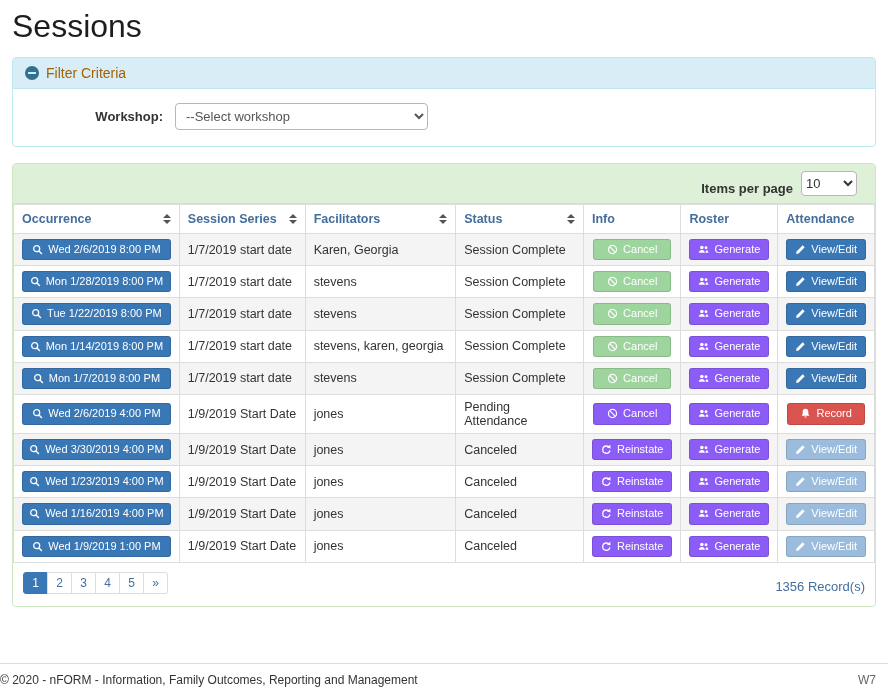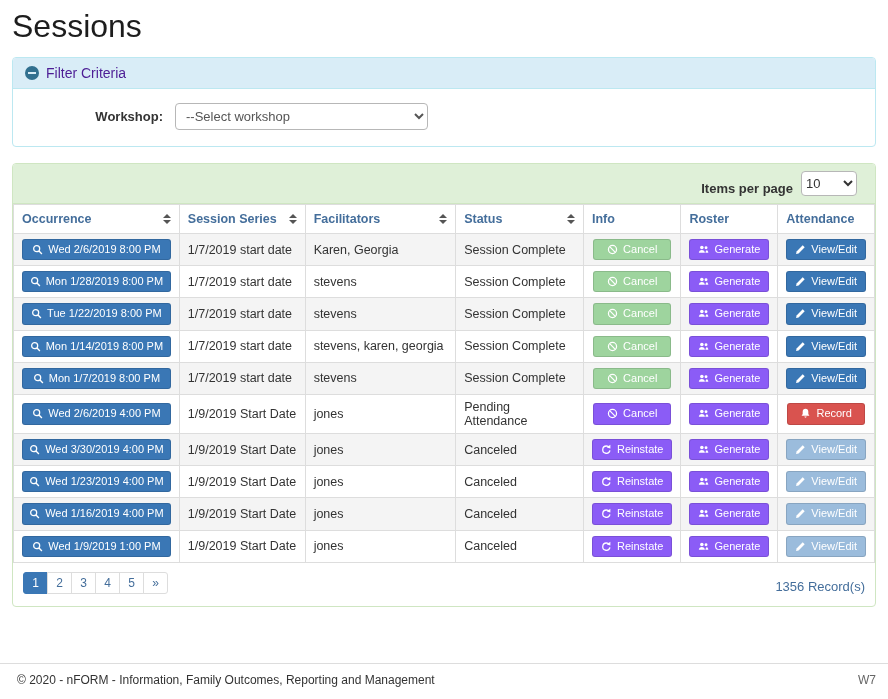--- a/index.html
+++ b/index.html
@@ -17,21 +17,21 @@
     font-size: 32px; font-weight: 500; color: #1d1d1d;
     margin: 2px 0 12px 0;
   }
 
   
   .panel-info {
     border: 1px solid #bce8f1; border-radius: 4px;
     margin-bottom: 16px; background: #fff;
   }
   .panel-info .panel-heading {
-    background: #d9edf7; color: #4c1d95;
+    background: #d9edf7; color: #a16207;
     padding: 7px 12px; font-size: 14px;
     display: flex; align-items: center; gap: 7px;
     border-bottom: 1px solid #bce8f1;
     border-radius: 3px 3px 0 0; cursor: pointer;
   }
   .collapse-icon {
     width: 14px; height: 14px; border-radius: 50%;
     background: #31708f; display: inline-flex;
     align-items: center; justify-content: center; flex: none;
   }
@@ -130,21 +130,21 @@
   }
   .page-btn:first-child { border-radius: 3px 0 0 3px; margin-left: 0; }
   .page-btn:last-child { border-radius: 0 3px 3px 0; }
   .page-btn.active { background: #3a77b5; color: #fff; border-color: #3a77b5; }
   .records { color: #446e9b; font-size: 13px; }
 
   
   footer.page-footer {
     flex: none; margin-top: auto;
     border-top: 1px solid #ddd;
-    padding: 9px 12px 12px 17px;
+    padding: 9px 12px 12px 0;
     display: flex; justify-content: space-between; align-items: center;
     font-size: 12px; color: #333; background: #fff;
   }
   .env-label { color: #666; }
 </style>
 </head>
 <body>
 
 <div class="content">
 

